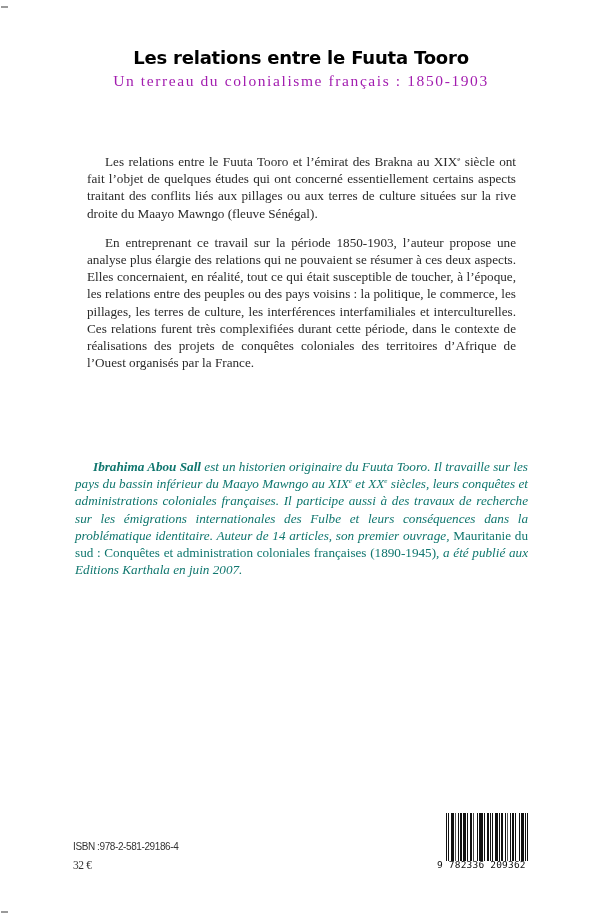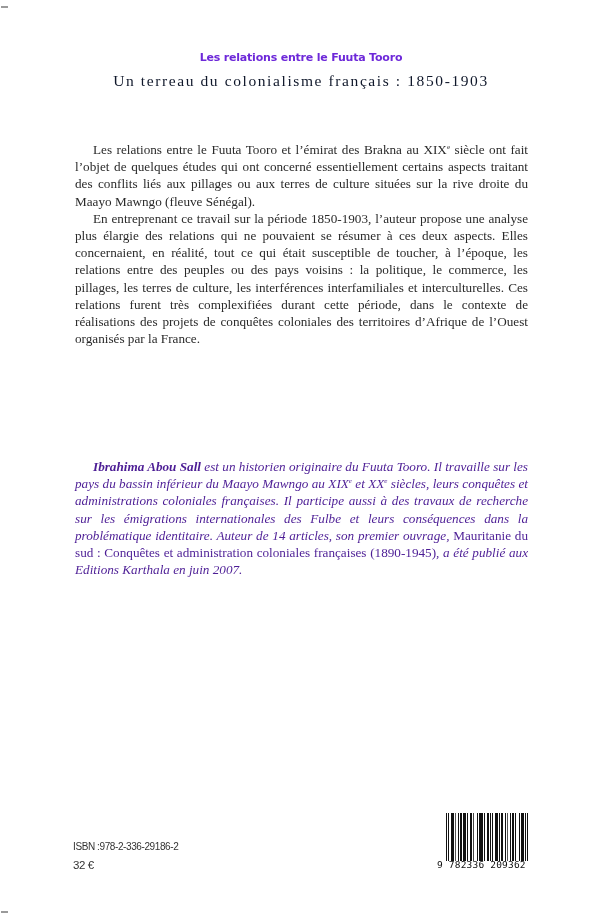--- a/index.html
+++ b/index.html
@@ -28,58 +28,58 @@
     .title-block {
       position: absolute;
       top: 47px;
       left: 0;
       width: 602px;
       text-align: center;
     }
     .title-line {
       font-family: "DejaVu Sans", "Liberation Sans", sans-serif;
       font-weight: bold;
-      color: #6d28d9;
-      font-size: 11px;
+      color: #000000;
+      font-size: 18px;
       line-height: 22px;
       letter-spacing: -0.2px;
     }
     .subtitle {
       font-family: "Liberation Serif", "DejaVu Serif", serif;
       font-size: 15.5px;
       letter-spacing: 1.6px;
-      color: #0f172a;
+      color: #a21caf;
       margin-top: 2px;
       line-height: 20px;
     }
 
     .summary {
       position: absolute;
       top: 141px;
       left: 75px;
       width: 453px;
       font-size: 13.2px;
       line-height: 17.2px;
       text-align: justify;
       color: #2a2a2a;
     }
     .summary p {
-      margin: 0;
+      margin: 12px;
       text-indent: 18px;
     }
 
     .bio {
       position: absolute;
       top: 458px;
       left: 75px;
       width: 453px;
       font-size: 13.2px;
       line-height: 17.2px;
       text-align: justify;
-      color: #4c1d95;
+      color: #0f766e;
     }
     .bio p {
       margin: 0;
       text-indent: 18px;
     }
     .bio .it { font-style: italic; }
     .bio .bold-it { font-style: italic; font-weight: bold; }
     .bio .roman { font-style: normal; }
     sup {
       font-size: 7px;
@@ -92,20 +92,21 @@
       left: 73px;
       top: 838px;
       font-family: "Liberation Sans", "DejaVu Sans", sans-serif;
       font-size: 10px;
       color: #333;
       letter-spacing: -0.4px;
       line-height: 18px;
     }
     .price {
       font-size: 11.5px;
+      font-family: Liberation Serif, serif;
     }
 
     .barcode {
       position: absolute;
       left: 437px;
       top: 813px;
       width: 100px;
       height: 58px;
     }
     .barcode-bars {
@@ -146,21 +147,21 @@
 <section class="summary">
   <p><span>Les relations entre le Fuuta Tooro et l’émirat des Brakna au XIX</span><sup>e</sup><span> siècle ont fait l’objet de quelques études qui ont concerné essentiellement certains aspects traitant des conflits liés aux pillages ou aux terres de culture situées sur la rive droite du Maayo Mawngo (fleuve Sénégal).</span></p>
   <p>En entreprenant ce travail sur la période 1850-1903, l’auteur propose une analyse plus élargie des relations qui ne pouvaient se résumer à ces deux aspects. Elles concernaient, en réalité, tout ce qui était susceptible de toucher, à l’époque, les relations entre des peuples ou des pays voisins : la politique, le commerce, les pillages, les terres de culture, les interférences interfamiliales et interculturelles. Ces relations furent très complexifiées durant cette période, dans le contexte de réalisations des projets de conquêtes coloniales des territoires d’Afrique de l’Ouest organisés par la France.</p>
 </section>
 
 <section class="bio">
   <p class="it"><span class="bold-it">Ibrahima Abou Sall</span><span> est un historien originaire du Fuuta Tooro. Il travaille sur les pays du bassin inférieur du Maayo Mawngo au XIX</span><sup>e</sup><span> et XX</span><sup>e</sup><span> siècles, leurs conquêtes et administrations coloniales françaises. Il participe aussi à des travaux de recherche sur les émigrations internationales des Fulbe et leurs conséquences dans la problématique identitaire. Auteur de 14 articles, son premier ouvrage, </span><span class="roman">Mauritanie du sud : Conquêtes et administration coloniales françaises (1890-1945)</span><span>, a été publié aux Editions Karthala en juin 2007.</span></p>
 </section>
 
 <div class="isbn-block">
-  <div>ISBN :978-2-336-29186-2</div>
+  <div>ISBN :978-2-581-29186-4</div>
   <div class="price">32 €</div>
 </div>
 
 <div class="barcode">
   <div class="barcode-bars">
     <span style="width:1px;background:#111"></span>
       <span style="width:1px"></span>
       <span style="width:1px;background:#111"></span>
       <span style="width:2px"></span>
     <span style="width:3px;background:#111"></span>

